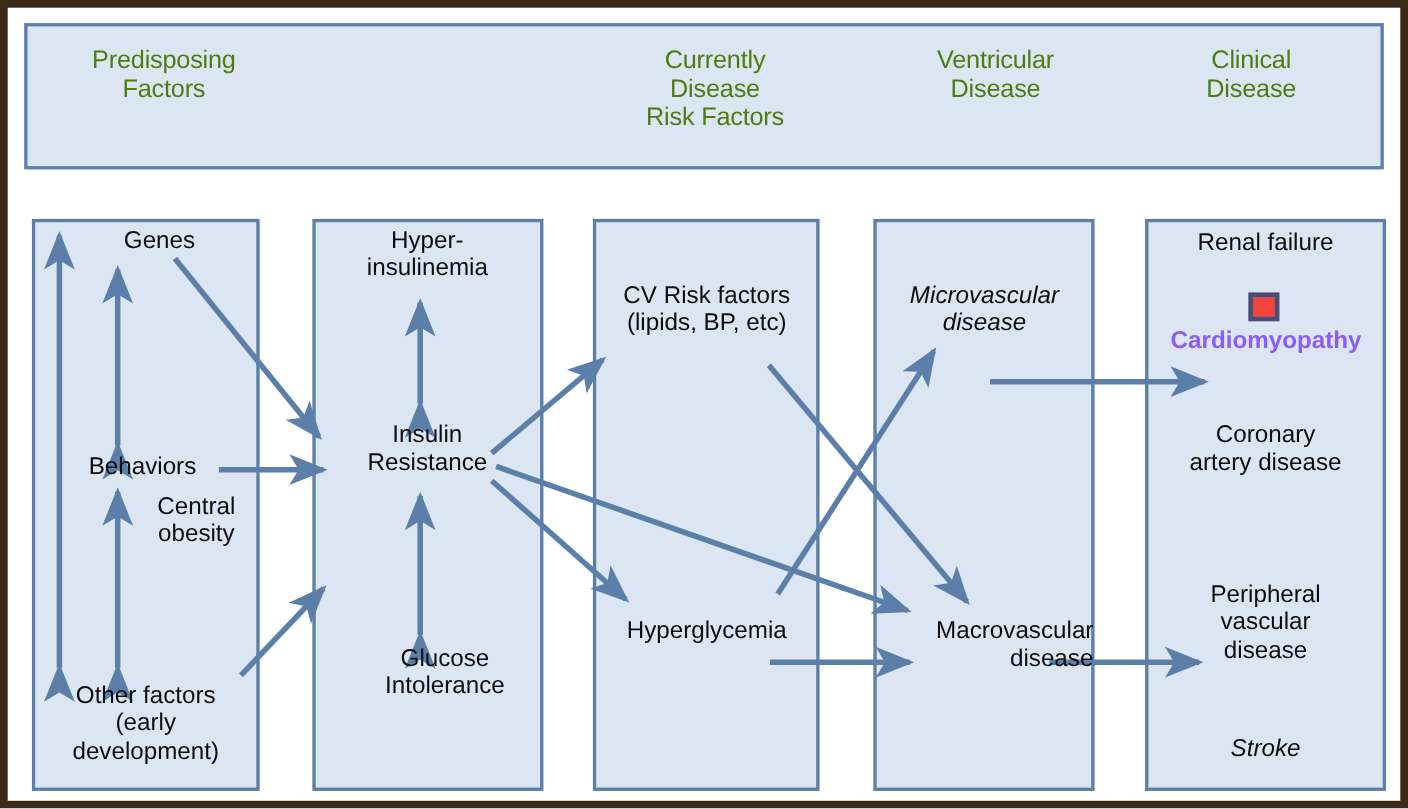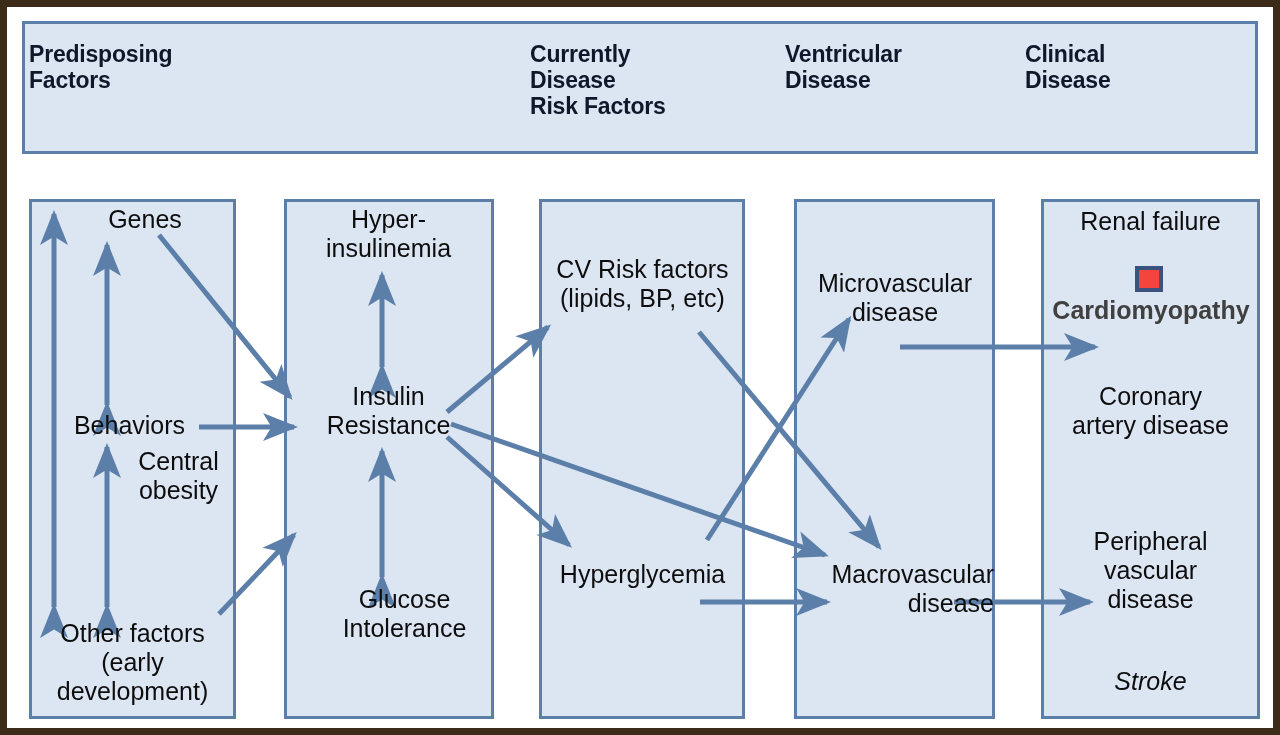--- a/index.html
+++ b/index.html
@@ -23,45 +23,45 @@
     left: 15px;
     top: 14px;
     width: 1236px;
     height: 133px;
     box-sizing: border-box;
     background: #dce5f2;
     border: 3px solid #5b7fa8;
   }
   .header-title {
     position: absolute;
-    text-align: left;
-    font-weight: bold;
+    text-align: center;
+    font-weight: normal;
     font-size: 23px;
     line-height: 1.12;
-    color: #0f172a;
+    color: #4d7c0f;
     letter-spacing: -0.2px;
   }
   
   .col-panel {
     position: absolute;
     top: 192px;
     height: 520px;
     box-sizing: border-box;
     background: #dce5f2;
     border: 3px solid #5b7fa8;
   }
   .node {
     position: absolute;
     text-align: center;
-    font-size: 25px;
+    font-size: 22px;
     line-height: 1.15;
     color: #0d0d0d;
   }
   .node.highlight {
-    color: #404040;
+    color: #8b5cf6;
     font-weight: bold;
   }
   
   #cardio-marker {
     position: absolute;
     left: 1128px;
     top: 259px;
     width: 28px;
     height: 26px;
     box-sizing: border-box;
@@ -171,21 +171,21 @@
   </div>
 
   <div class="node" style="left:534px; top:248px; width:203px;">
     <div>CV Risk factors</div>
     <div>(lipids, BP, etc)</div>
   </div>
   <div class="node" style="left:534px; top:553px; width:203px;">
     <div>Hyperglycemia</div>
   </div>
 
-  <div class="node" style="left:789px; top:262px; width:198px;">
+  <div class="node" style="left:789px; top:248px; width:198px;font-style:italic;">
     <div>Microvascular</div>
     <div>disease</div>
   </div>
   <div class="node" style="left:789px; top:553px; width:198px;text-align:right;">
     <div>Macrovascular</div>
     <div>disease</div>
   </div>
 
   <div class="node" style="left:1036px; top:200px; width:215px;">
     <div>Renal failure</div>

